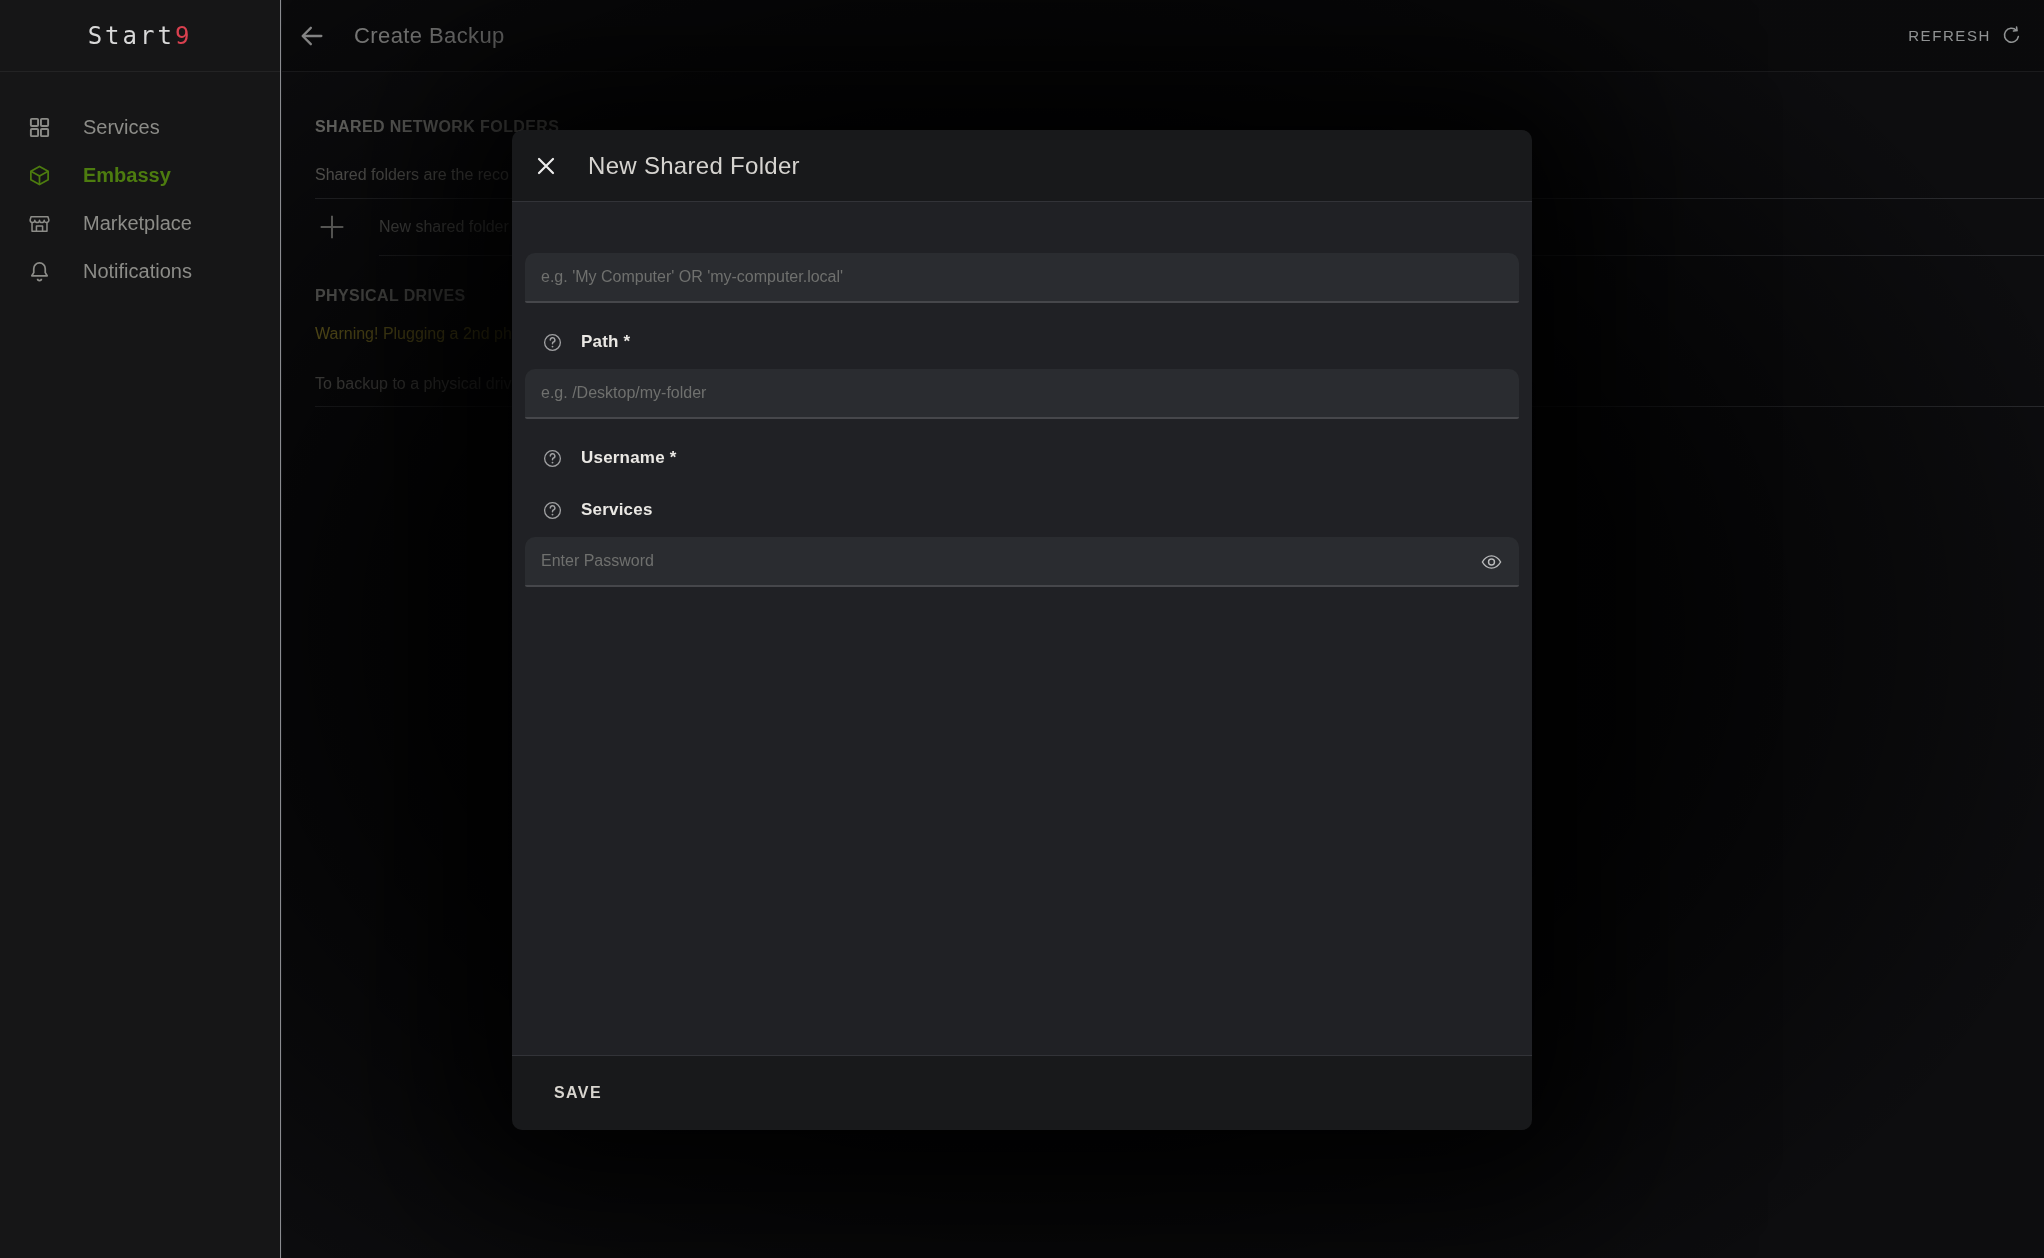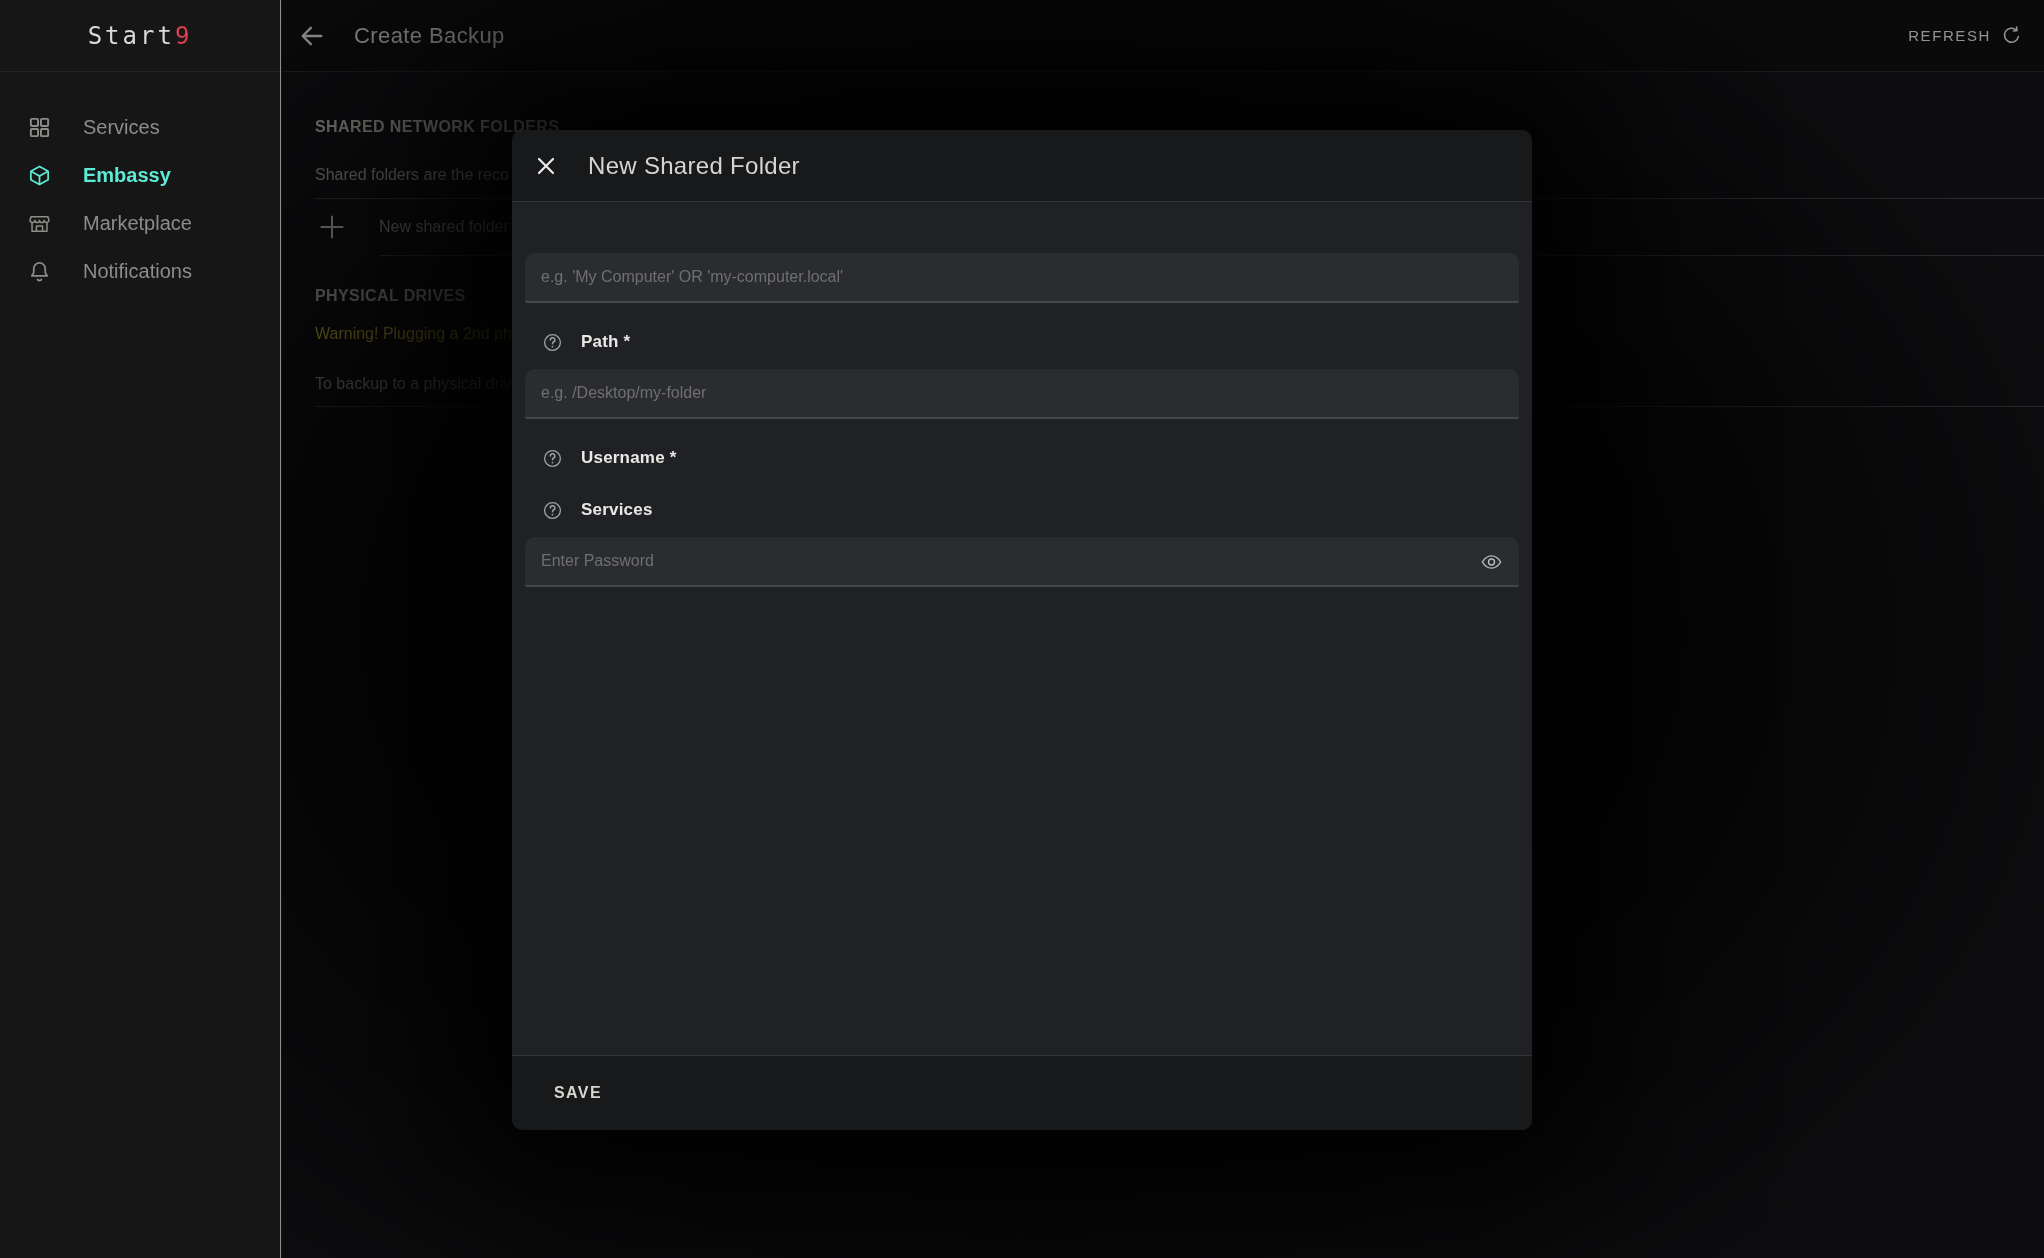--- a/index.html
+++ b/index.html
@@ -21,21 +21,21 @@
     border-bottom:1px solid #232324;
     font-family:"DejaVu Sans Mono", monospace; font-size:24px; letter-spacing:3px;
     color:#d9d9d9;
   }
   .logo .nine { color:#d9404f; }
   .nav { flex:1 1 auto; padding-top:31px; }
   .nav-item {
     height:48px; display:flex; align-items:center; padding-left:28px;
     color:#8c8c88; font-size:20px; cursor:pointer;
   }
-  .nav-item.active { color:#5eead4; font-weight:bold; }
+  .nav-item.active { color:#4d7c0f; font-weight:bold; }
   .nav-item .icon { width:23px; height:23px; margin-right:32px; flex:0 0 auto; }
   .nav-item .icon svg { width:100%; height:100%; display:block; }
   .logout-wrap { border-top:1px solid #29292b; padding:7px 8px 16px; }
   .logout-btn {
     height:49px; background:#1c1c1e; border-radius:8px;
     display:flex; align-items:center; justify-content:center;
     color:#b0ada9; font-size:20px; cursor:pointer;
   }
 
   

